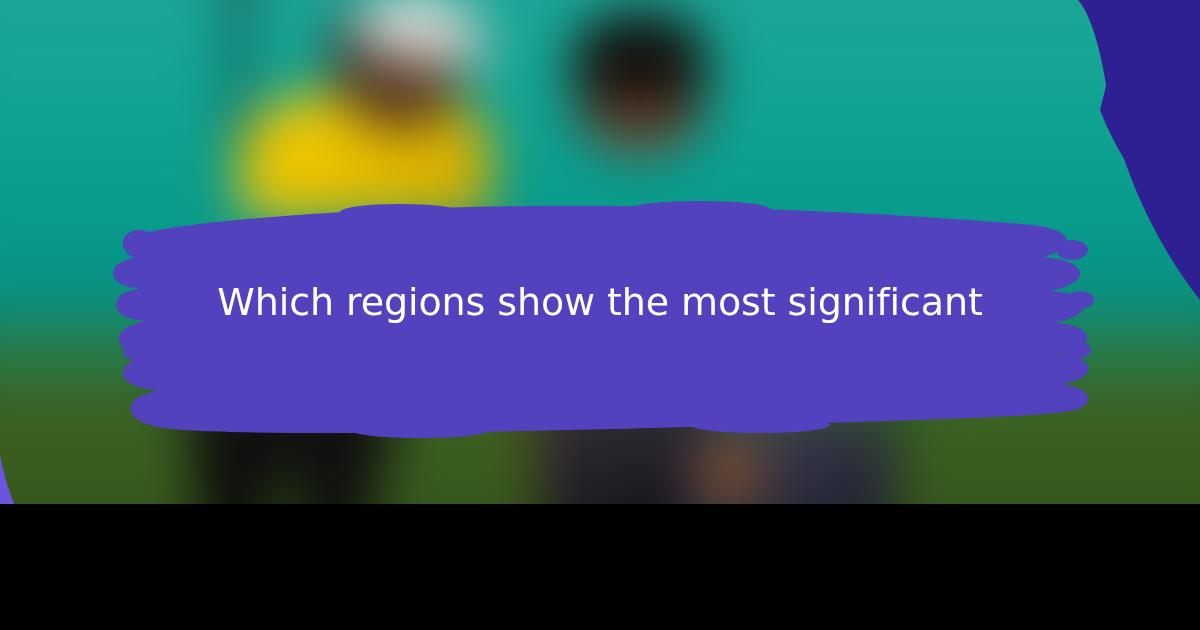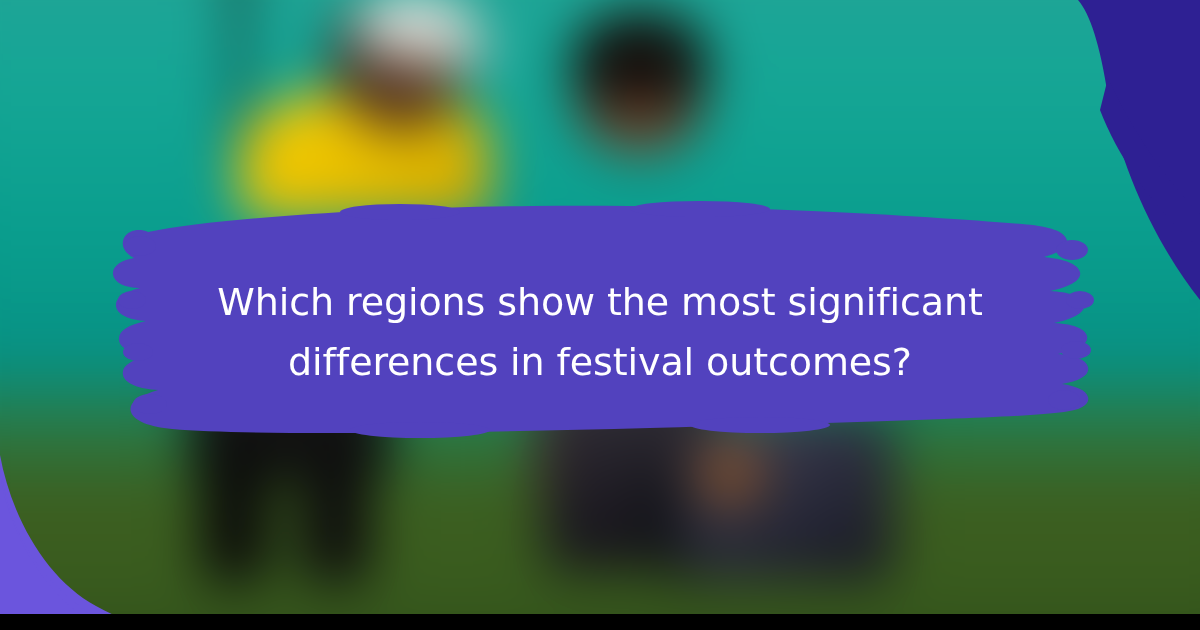--- a/index.html
+++ b/index.html
@@ -3,21 +3,21 @@
 <meta charset="utf-8">
 <style>
   html, body {
     margin: 0;
     padding: 0;
     background: #000;
   }
   #card {
     position: relative;
     width: 1200px;
-    height: 614px;
+    height: 504px;
     overflow: hidden;
     font-family: "DejaVu Sans", sans-serif;
     background: #0f766e;
   }
 
   
   .photo-layer {
     position: absolute;
     inset: 0;
     overflow: hidden;
@@ -303,16 +303,15 @@
       <ellipse cx="1064" cy="400" rx="16" ry="10"></ellipse>
       <ellipse cx="400" cy="212" rx="60" ry="8"></ellipse>
       <ellipse cx="700" cy="209" rx="70" ry="8"></ellipse>
       <ellipse cx="420" cy="430" rx="70" ry="8"></ellipse>
       <ellipse cx="760" cy="425" rx="70" ry="8"></ellipse>
     </g>
   </svg>
 
   <div class="headline">
     <span class="ln">Which regions show the most significant</span>
-    <span class="ln">differences in festival outcomes?</span>
   </div>
 
 </div>
 
 </body></html>

